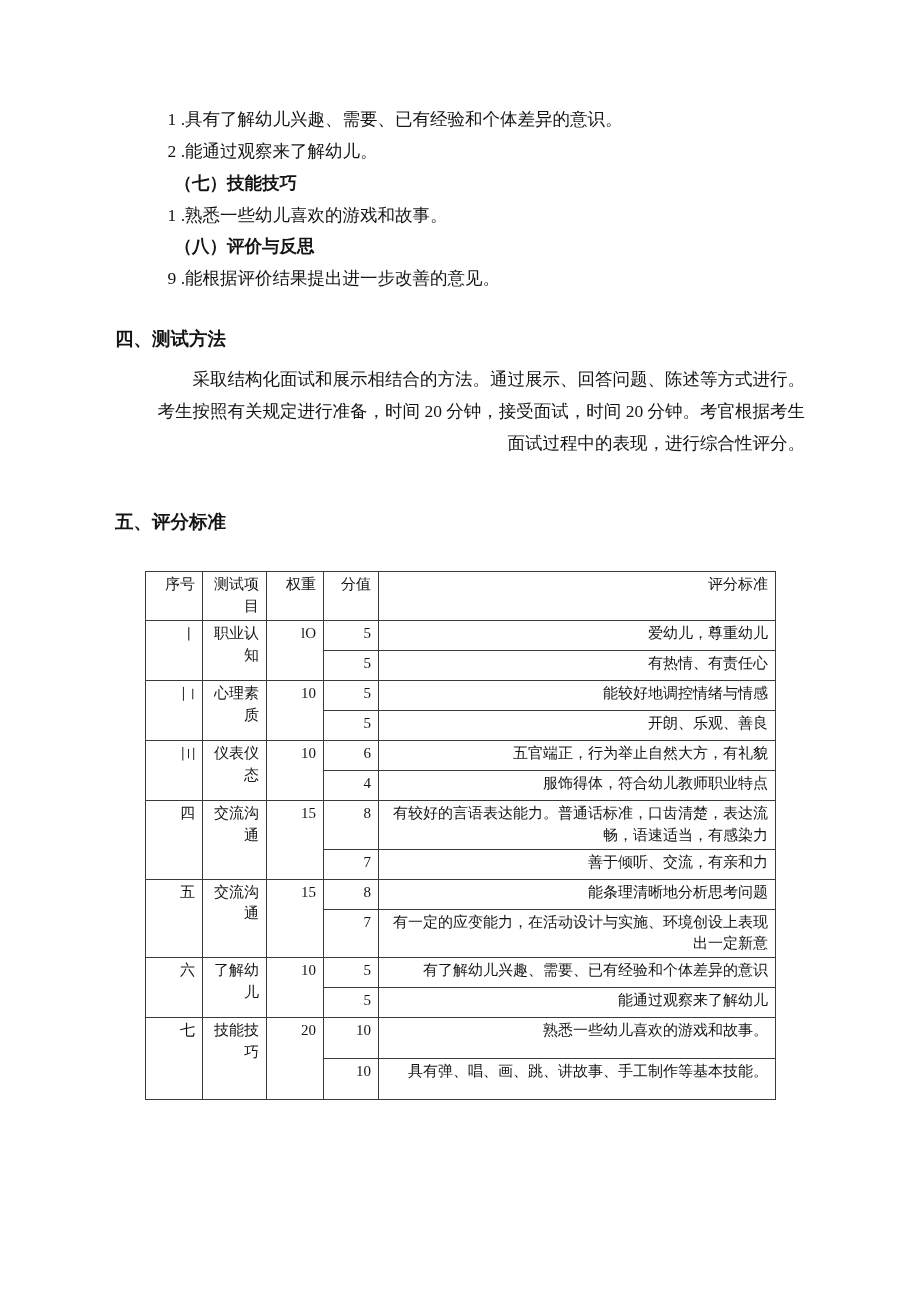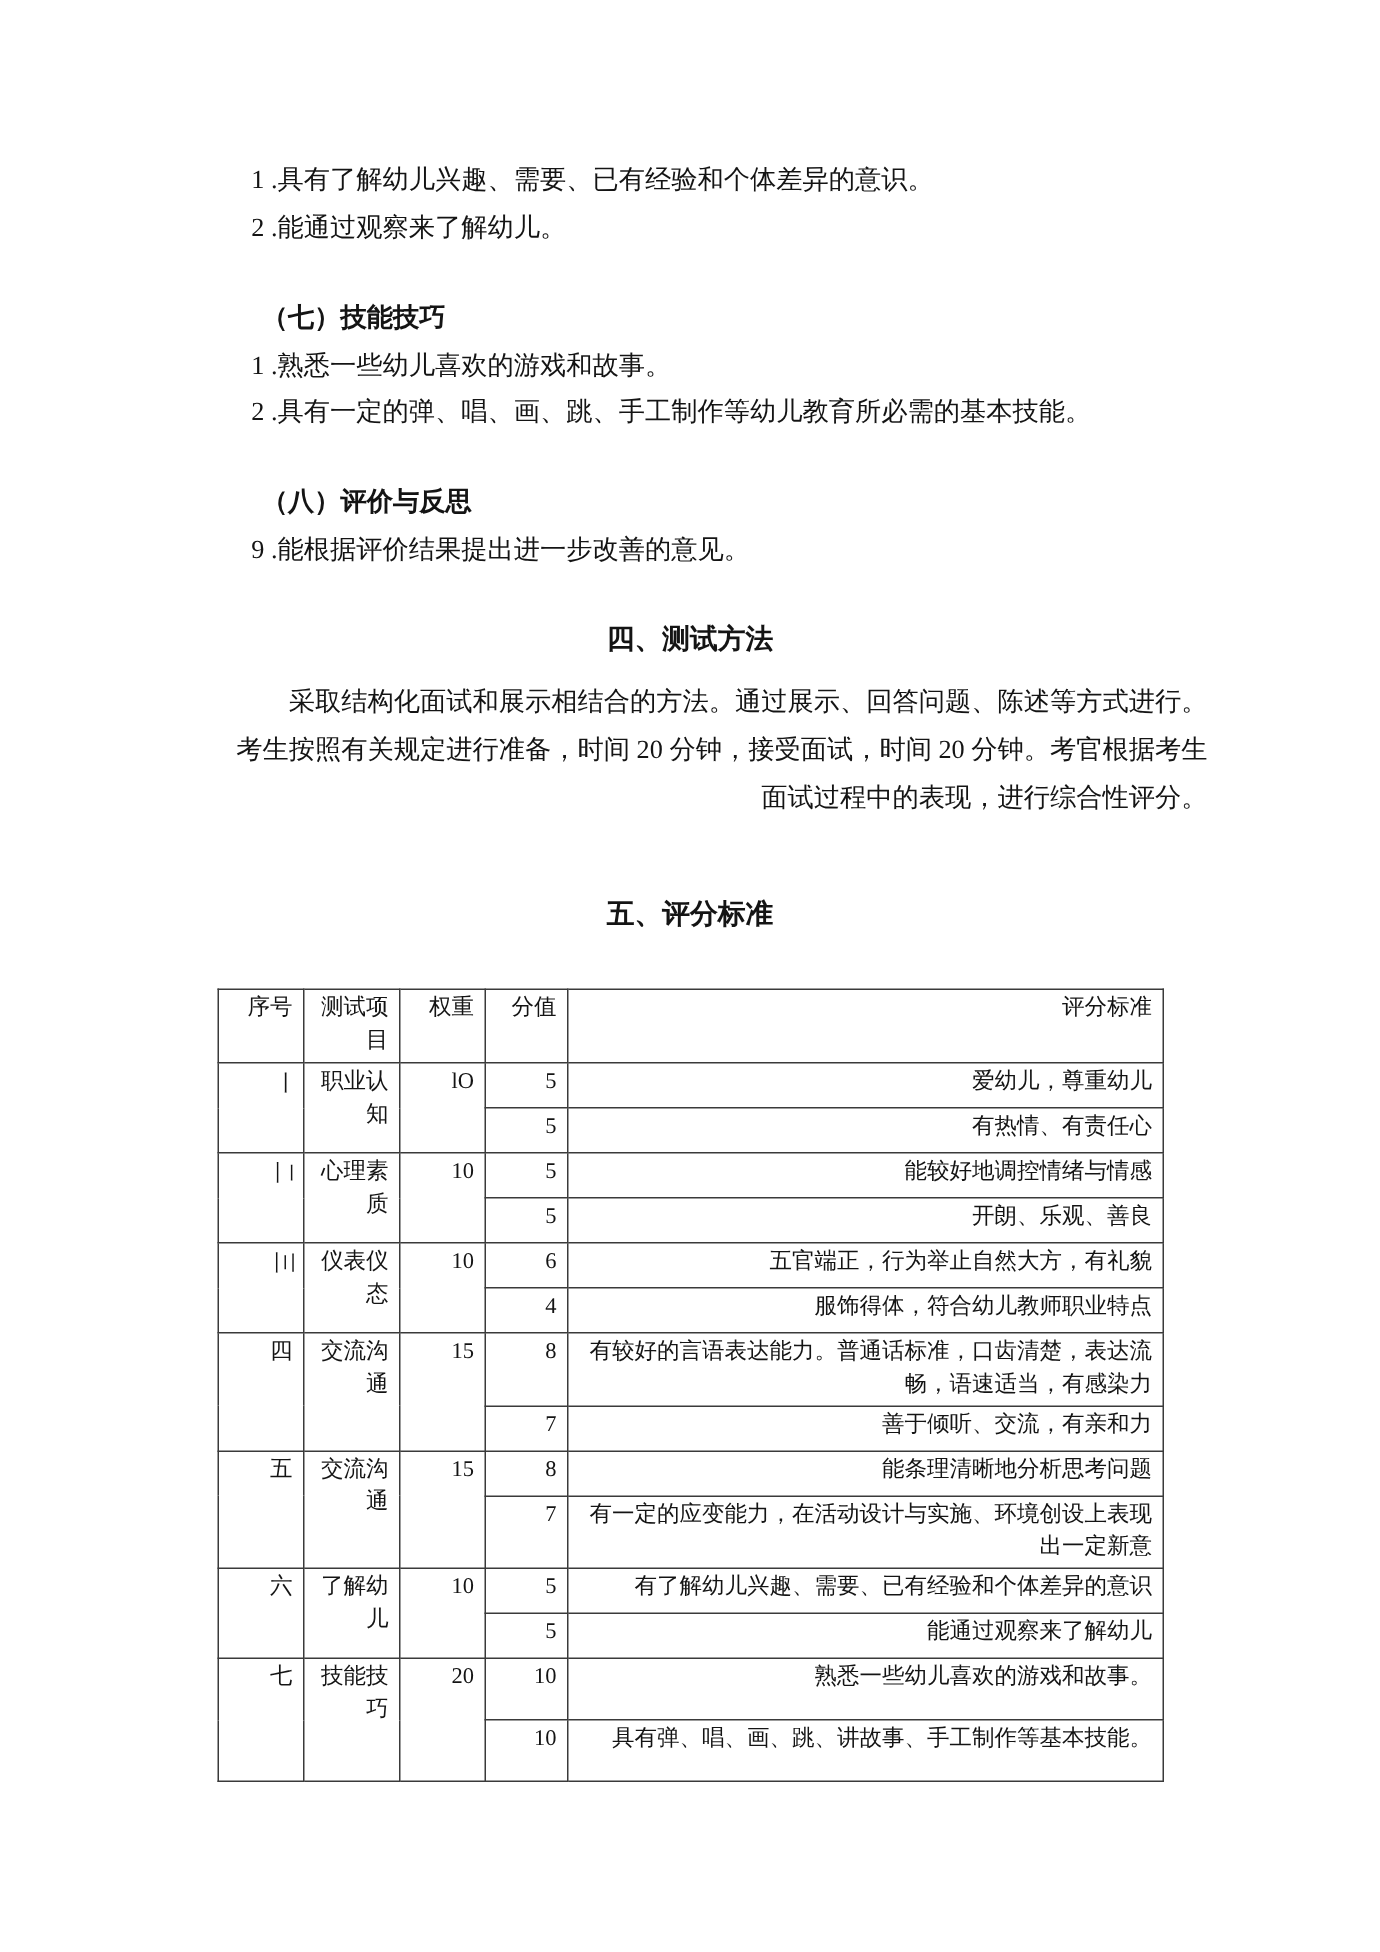--- a/index.html
+++ b/index.html
@@ -19,24 +19,24 @@
     width: 920px;
     height: 1301px;
     padding: 104px 115px 15px 115px;
   }
   p {
     margin: 0;
     font-size: 17.5px;
     line-height: 1.82;
   }
   .num-item { text-indent: 3em; }
-  .subhead  { text-indent: 3.4em; font-weight: bold; margin-top: 28px; }
+  .subhead  { text-indent: 3.4em; font-weight: bold; }
   .body-para { text-indent: 2em; text-align: right; }
   .sec-heading {
-    text-align: center;
+    text-align: left;
     font-size: 18.5px;
     font-weight: bold;
     margin: 0;
     line-height: 1.8;
   }
   .sec4-heading { margin-top: 28px; margin-bottom: 8px; }
   .sec5-heading { margin-top: 46px; margin-bottom: 14px; }
   .score-table {
     border-collapse: collapse;
     margin: 32px 0 0 30px;
@@ -65,21 +65,20 @@
 </style>
 </head>
 <body>
 
 <div class="page">
 
   <p class="num-item">1 .具有了解幼儿兴趣、需要、已有经验和个体差异的意识。</p>
   <p class="num-item">2 .能通过观察来了解幼儿。</p>
   <p class="subhead">（七）技能技巧</p>
   <p class="num-item">1 .熟悉一些幼儿喜欢的游戏和故事。</p>
-  <p class="num-item">2 .具有一定的弹、唱、画、跳、手工制作等幼儿教育所必需的基本技能。</p>
   <p class="subhead">（八）评价与反思</p>
   <p class="num-item">9 .能根据评价结果提出进一步改善的意见。</p>
 
   <p class="sec-heading sec4-heading">四、测试方法</p>
   <p class="body-para">采取结构化面试和展示相结合的方法。通过展示、回答问题、陈述等方式进行。</p>
   <p class="body-para">考生按照有关规定进行准备，时间 20 分钟，接受面试，时间 20 分钟。考官根据考生面试过程中的表现，进行综合性评分。</p>
 
   <p class="sec-heading sec5-heading">五、评分标准</p>
 
   <table class="score-table">

